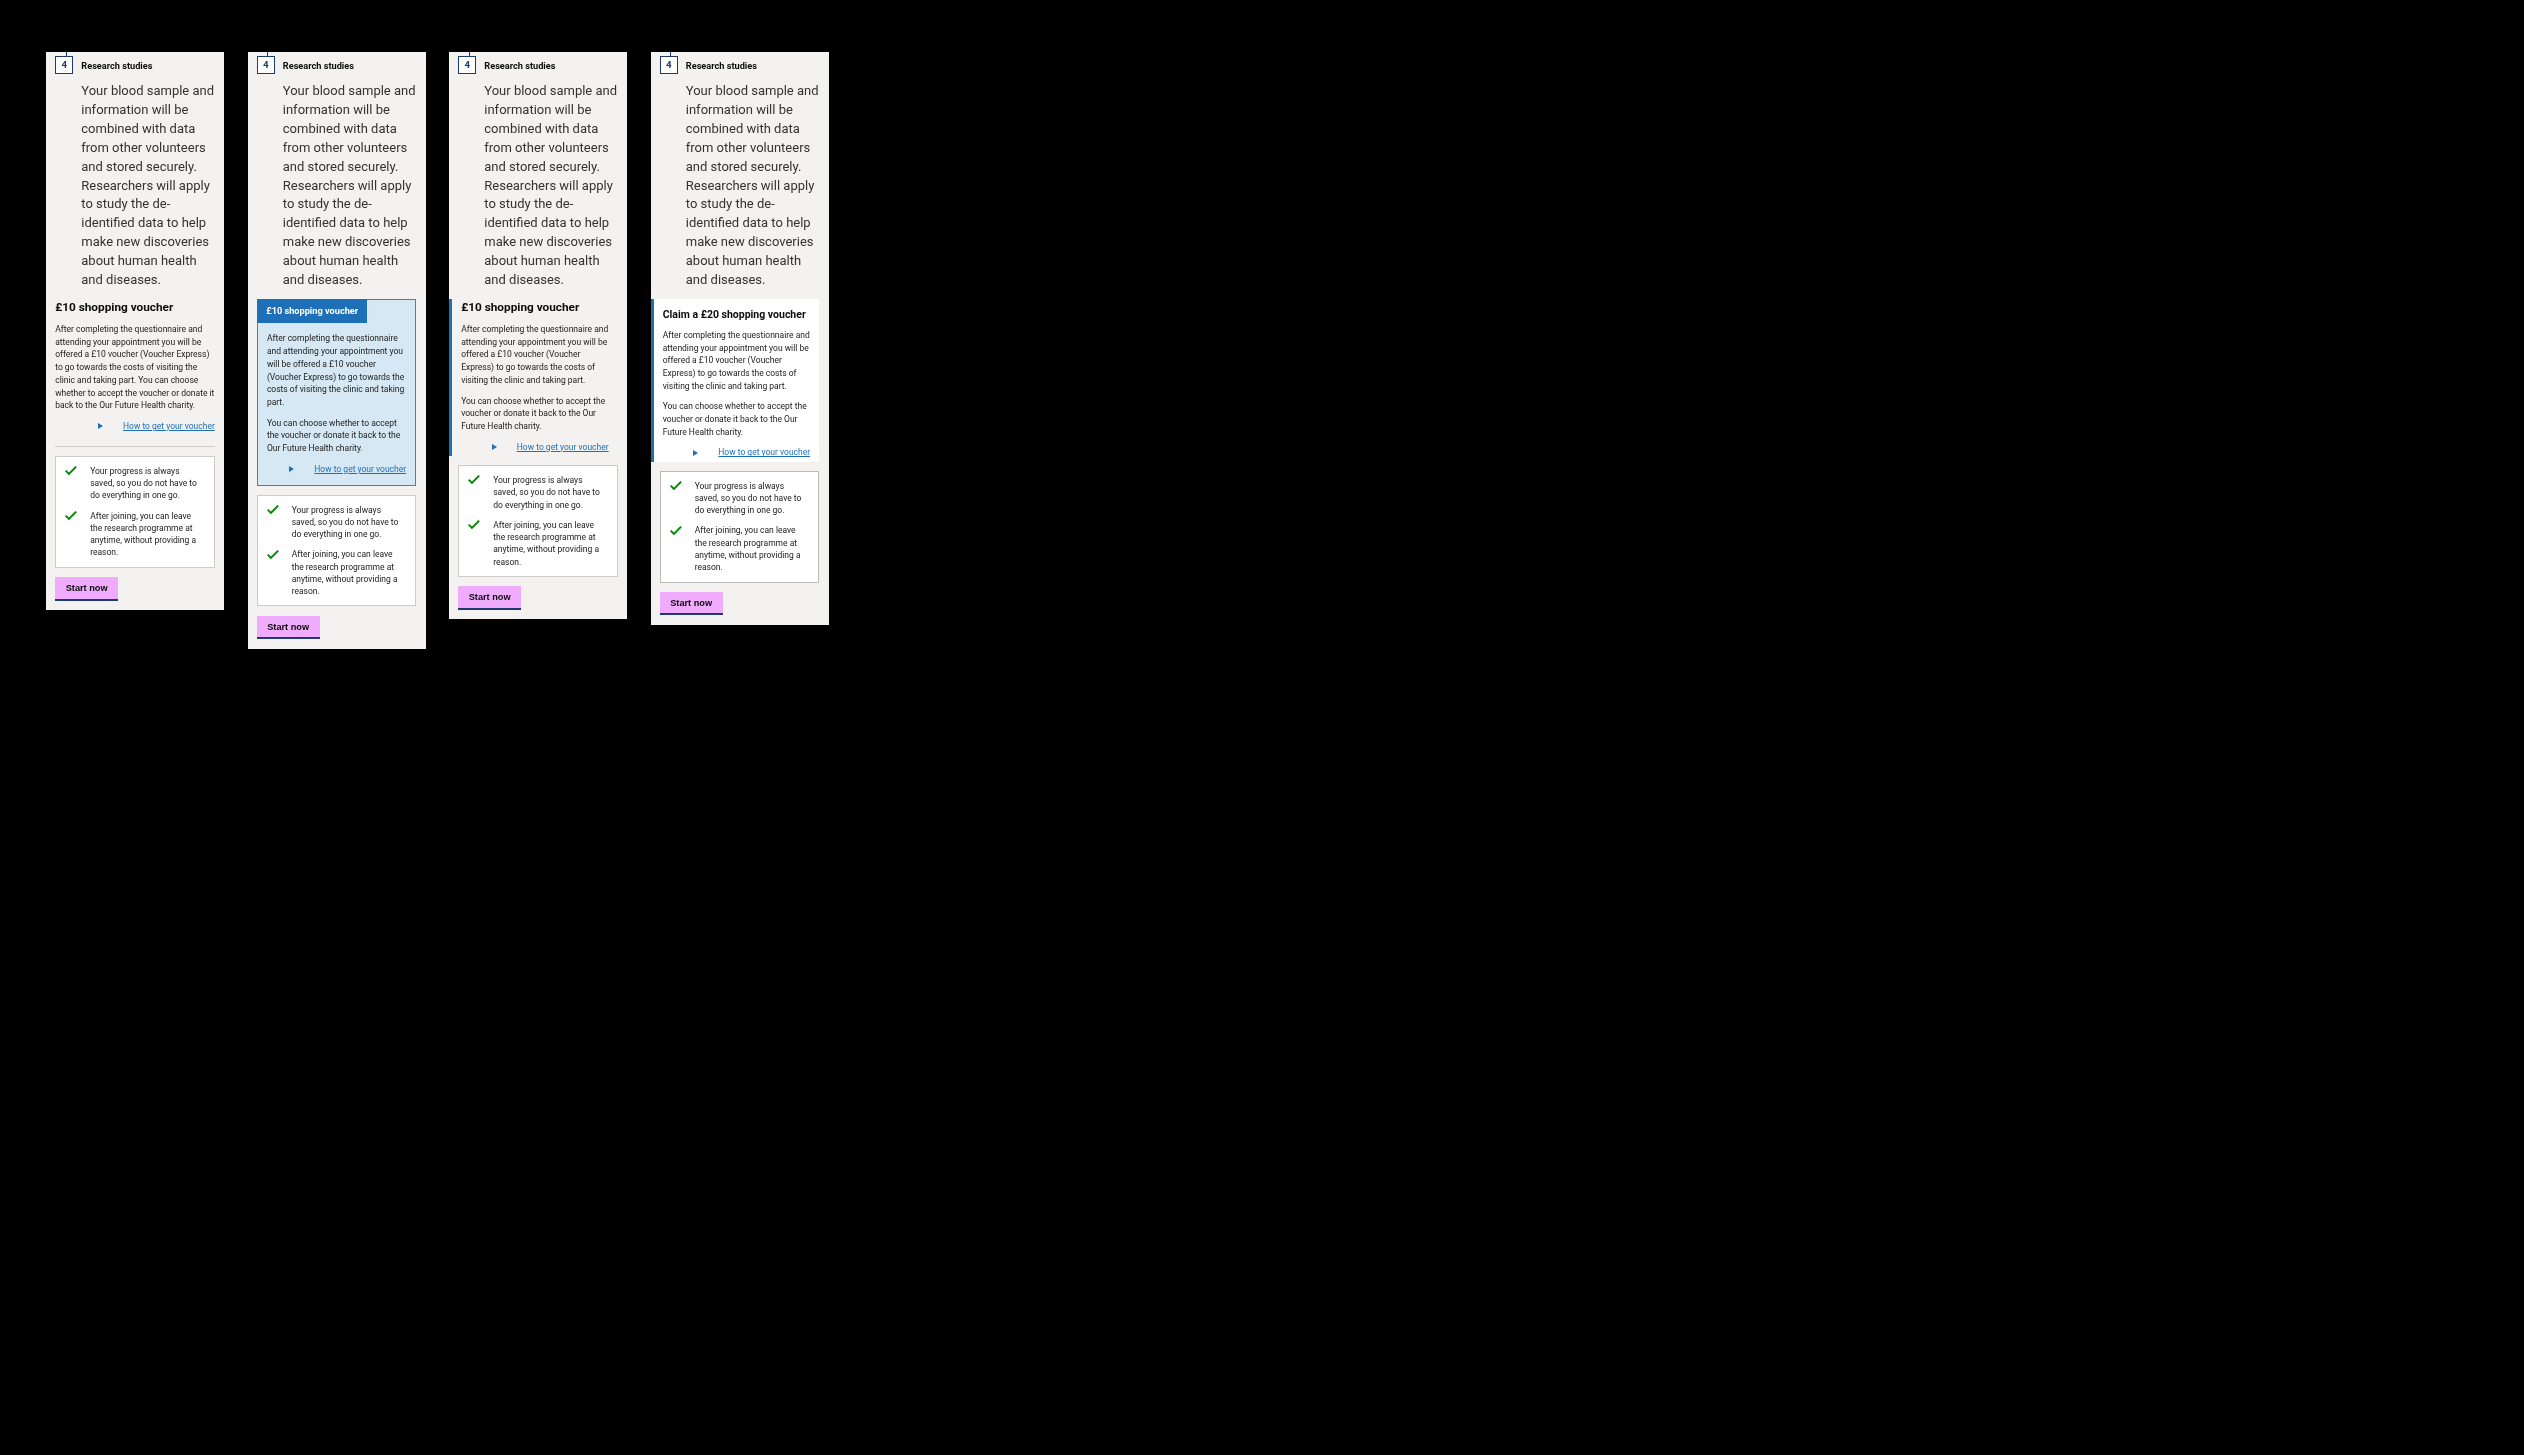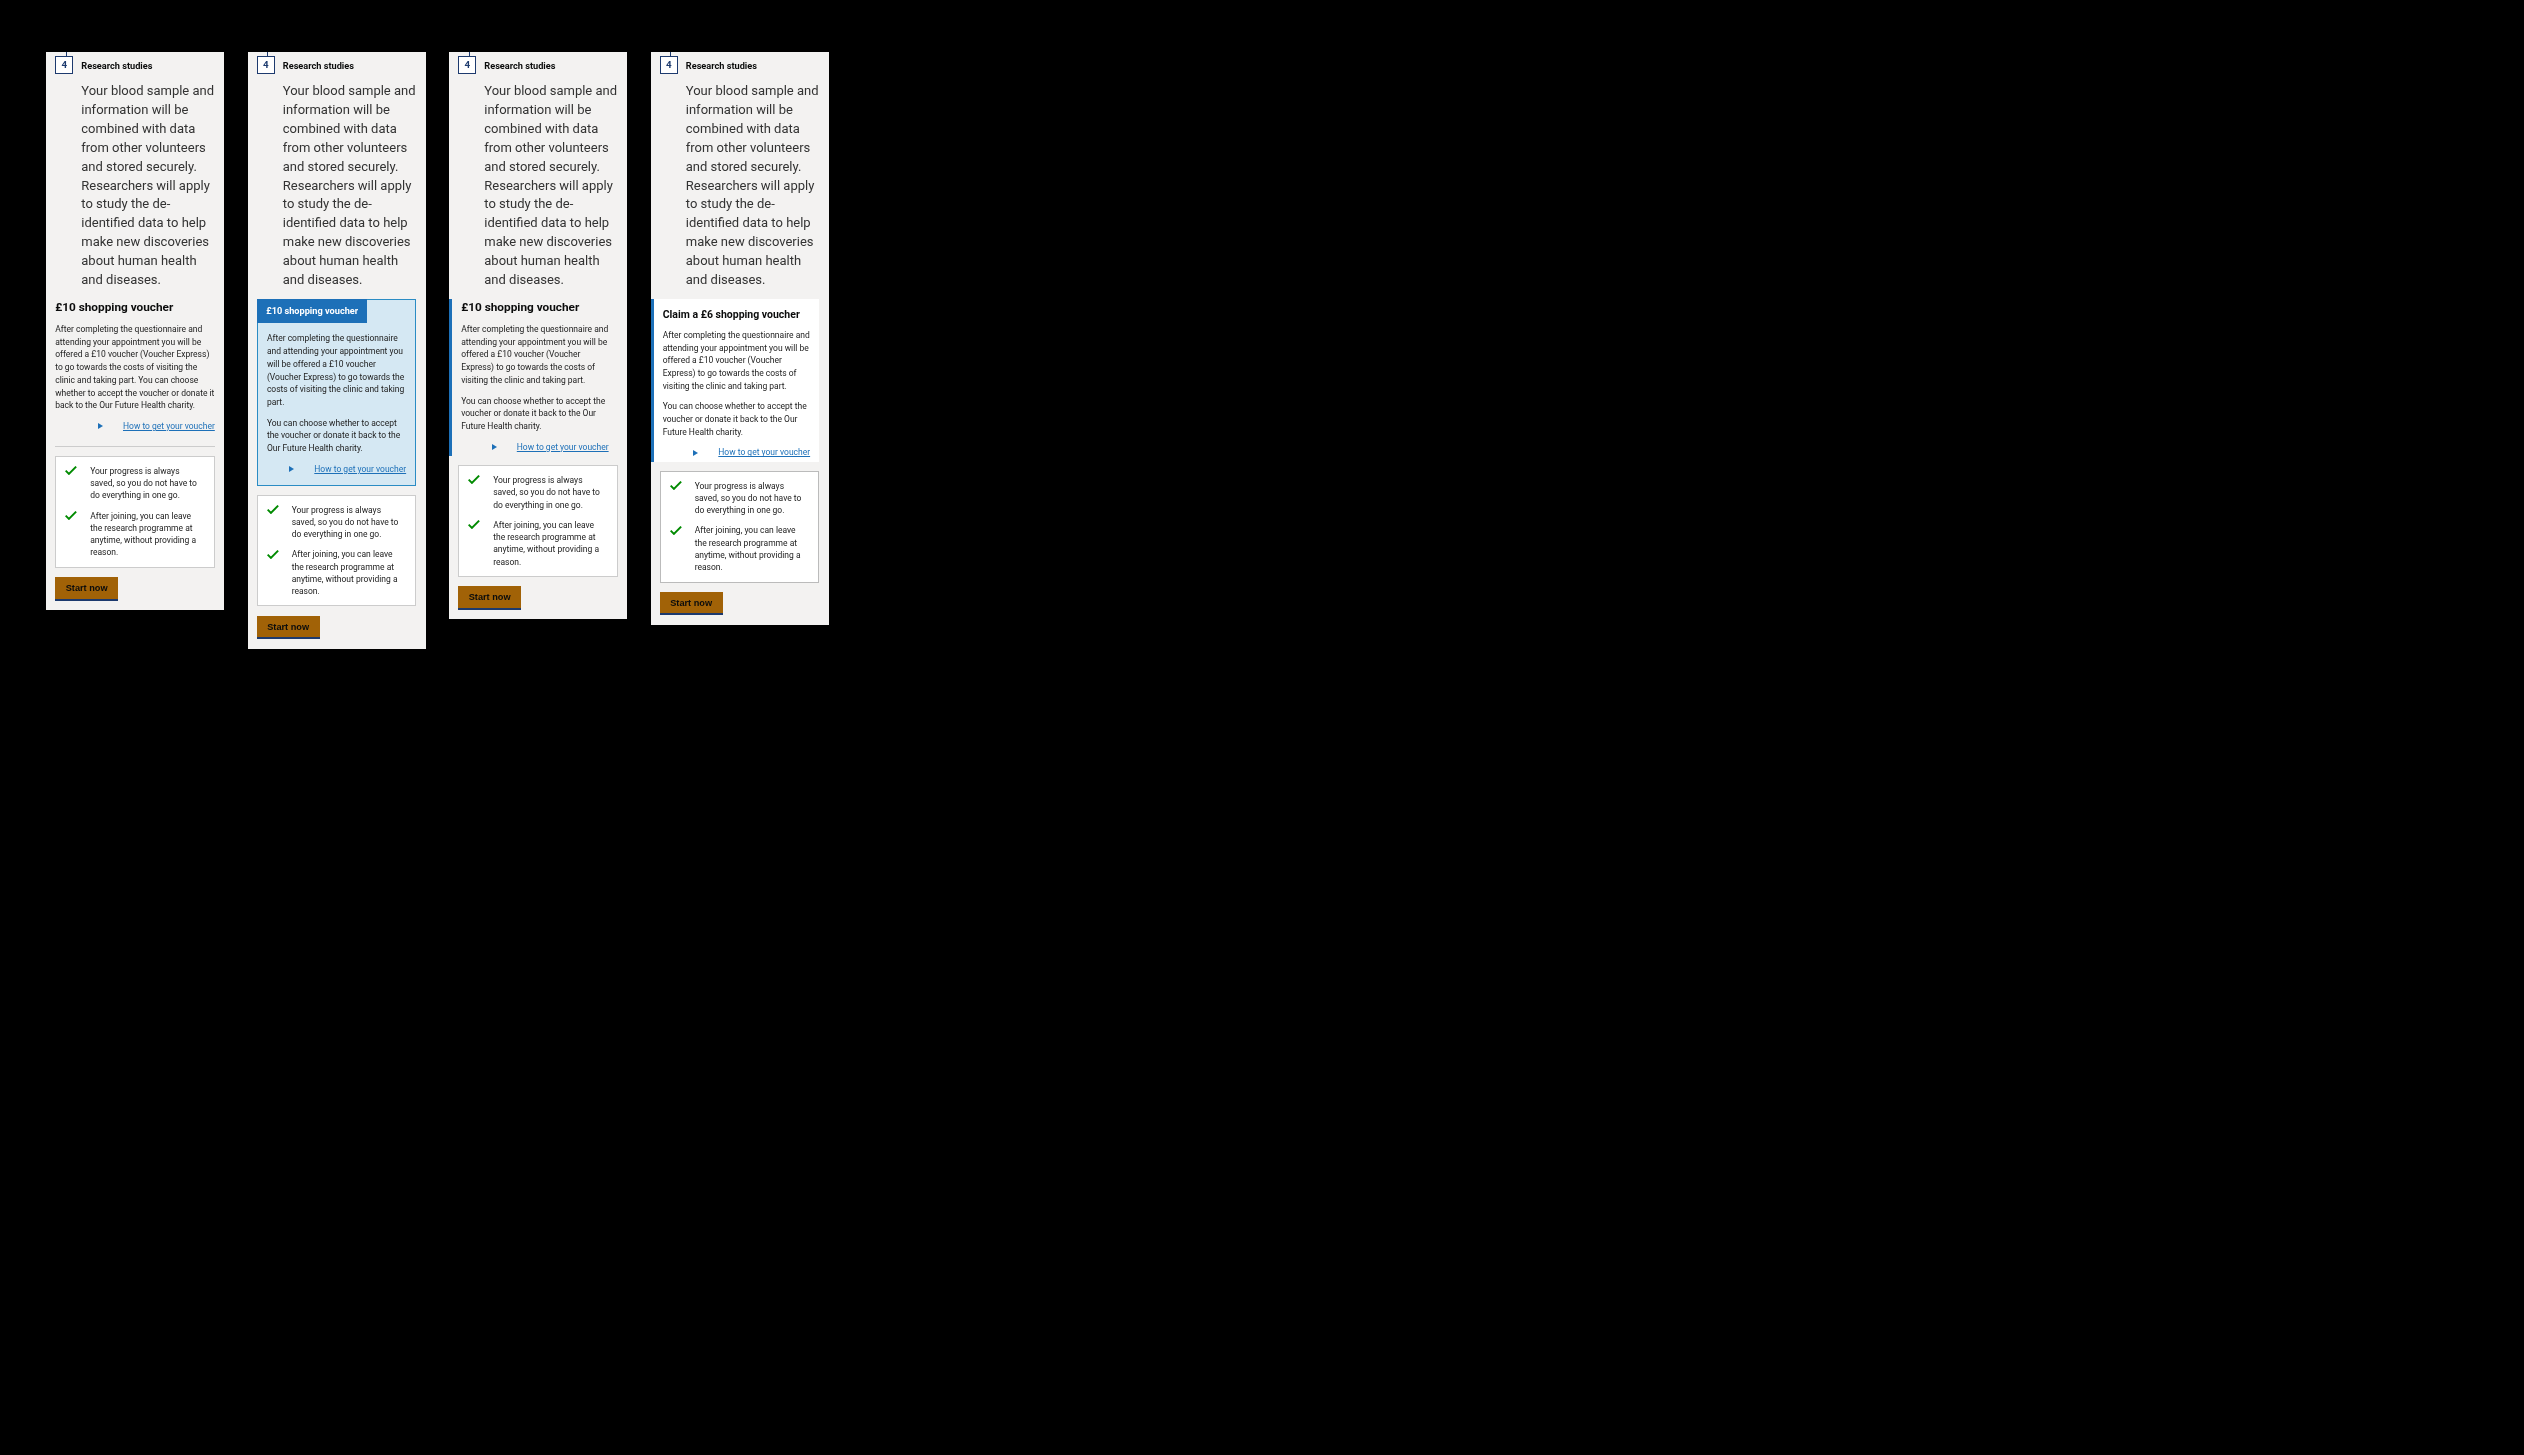--- a/index.html
+++ b/index.html
@@ -84,21 +84,21 @@
 
   .info-box { background: #fff; border: 0.7px solid #ccc; margin: 0 9.2px 9.2px 9.2px; padding: 7.8px 9.2px; }
   .info-box-d { border-color: #bbb; }
   .info-item { display: flex; align-items: flex-start; gap: 13px; margin-bottom: 7.8px; }
   .info-item:last-child { margin-bottom: 0; }
   .info-item p { font-size: 8.5px; color: #222; line-height: 1.45; }
   .check { flex-shrink: 0; margin-top: 1.3px; }
 
   .start-btn {
     display: inline-block;
-    background: #a16207;
+    background: #f0abfc;
     color: #0b0c0c;
     font-weight: 700;
     font-size: 9.2px;
     padding: 5.9px 10.5px;
     border: none;
     margin: 0 9.2px 11.8px 9.2px;
     box-shadow: 0 2px 0 #1d3a6e;
     cursor: pointer;
   }
 </style>
@@ -226,21 +226,21 @@
   <div class="step-tick-line"></div>
   <div class="step-row">
     <div class="step-num">4</div>
     <div class="step-text">
       <h3>Research studies</h3>
       <p>Your blood sample and information will be combined with data from other volunteers and stored securely. Researchers will apply to study the de-identified data to help make new discoveries about human health and diseases.</p>
     </div>
   </div>
 
   <div class="voucher-d">
-    <h2>Claim a £6 shopping voucher</h2>
+    <h2>Claim a £20 shopping voucher</h2>
     <p>After completing the questionnaire and attending your appointment you will be offered a £10  voucher (Voucher Express) to go towards the costs of visiting the clinic and taking part.</p>
     <p>You can choose whether to accept the voucher or donate it back to the Our Future Health charity.</p>
     <div class="link-row">
       <span class="tri-icon"></span>
       <a href="#">How to get your voucher</a>
     </div>
   </div>
 
   <div class="info-box info-box-d">
     <div class="info-item">

